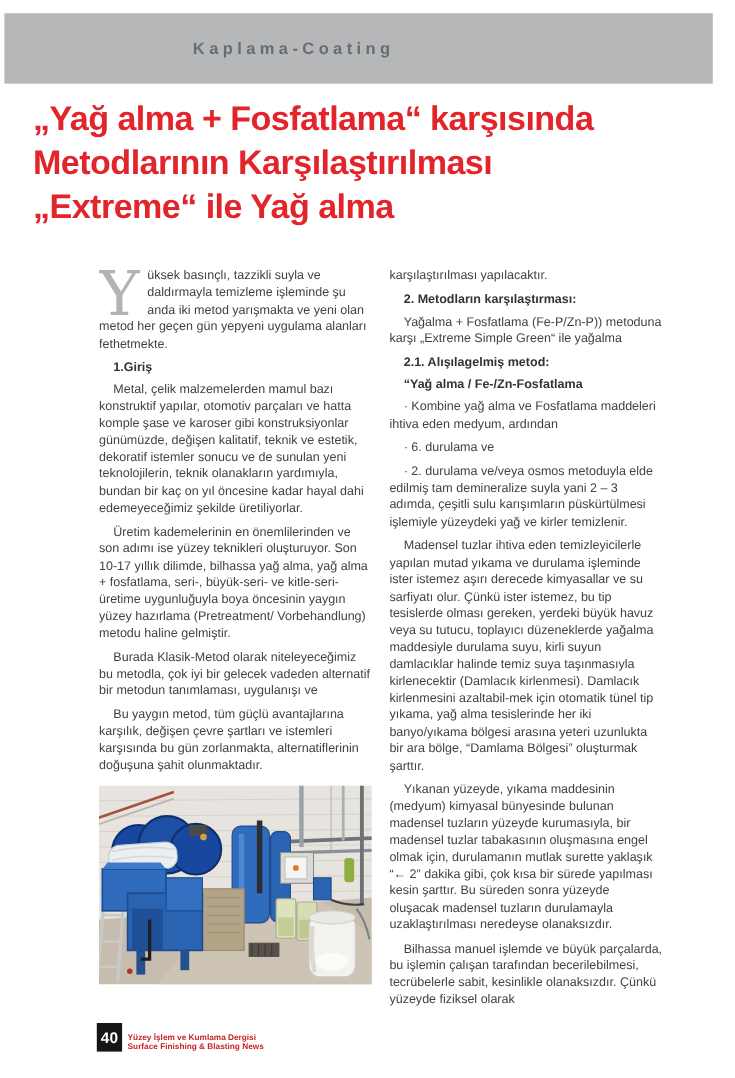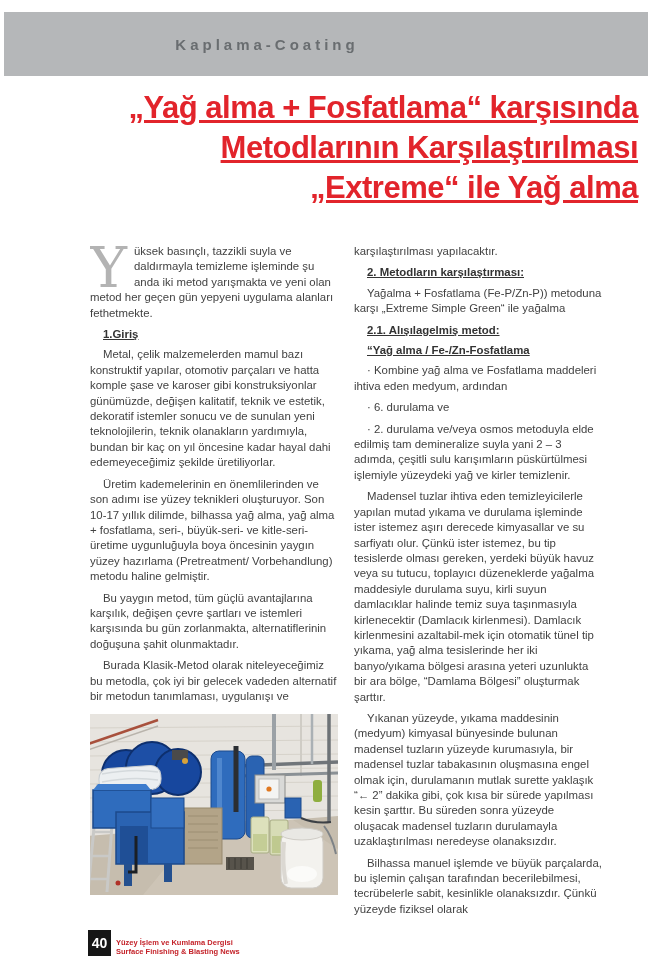--- a/index.html
+++ b/index.html
@@ -11,32 +11,32 @@
   .band{
     position:absolute;top:12px;left:4px;right:20px;height:64px;
     background:#b5b7b9;display:flex;align-items:center;justify-content:center;
   }
   .band .label{
     font-size:15px;font-weight:bold;letter-spacing:4px;color:#696d70;
     transform:translateX(-59px);
   }
   
   .title{
-    position:absolute;top:88px;left:30px;right:30px;text-align:right;
-    color:#e2242b;font-weight:bold;font-size:31px;line-height:40px;letter-spacing:-0.5px;text-decoration:underline;
+    position:absolute;top:88px;left:30px;right:30px;text-align:left;
+    color:#e2242b;font-weight:bold;font-size:31px;line-height:40px;letter-spacing:-0.5px;
   }
   
   .cols{
     position:absolute;top:244px;left:90px;width:512px;height:736px;
     display:flex;gap:16px;overflow:hidden;
   }
   .col{width:248px;font-size:11.4px;line-height:15.4px;color:#424242;}
   .col p{margin:0 0 6px 0;}
   .col p.ind{text-indent:13px;}
-  .col .h{font-weight:bold;margin:2px 0 5px 0;text-indent:13px;color:#333;text-decoration:underline;}
+  .col .h{font-weight:bold;margin:2px 0 5px 0;text-indent:13px;color:#333;}
   .dropcap{
     float:left;font-family:"DejaVu Serif",serif;font-weight:normal;
     font-size:56px;line-height:44px;color:#b3b3b3;margin:2px 7px 0 0;
   }
   .photo{margin-top:10px;margin-left:-2px;width:250px;height:181px;display:block;}
   
   .footer{position:absolute;top:906px;left:88px;display:flex;align-items:flex-end;}
   .pagebox{
     width:23px;height:26px;background:#161616;color:#fff;font-weight:bold;
     font-size:14px;display:flex;align-items:center;justify-content:center;
@@ -59,22 +59,22 @@
     <div>„Extreme“ ile Yağ alma</div>
   </div>
 
   <div class="cols">
 
     <div class="col">
       <p><span class="dropcap">Y</span><span>üksek basınçlı, tazzikli suyla ve daldırmayla temizleme işleminde şu anda iki metod yarışmakta ve yeni olan metod her geçen gün yepyeni uygulama alanları fethetmekte.</span></p>
       <div class="h">1.Giriş</div>
       <p class="ind">Metal, çelik malzemelerden mamul bazı konstruktif yapılar, otomotiv parçaları ve hatta komple şase ve karoser gibi konstruksiyonlar günümüzde, değişen kalitatif, teknik ve estetik, dekoratif istemler sonucu ve de sunulan yeni teknolojilerin, teknik olanakların yardımıyla, bundan bir kaç on yıl öncesine kadar hayal dahi edemeyeceğimiz şekilde üretiliyorlar.</p>
       <p class="ind">Üretim kademelerinin en önemlilerinden ve son adımı ise yüzey teknikleri oluşturuyor. Son 10-17 yıllık dilimde, bilhassa yağ alma, yağ alma + fosfatlama, seri-, büyük-seri- ve kitle-seri- üretime uygunluğuyla boya öncesinin yaygın yüzey hazırlama (Pretreatment/ Vorbehandlung) metodu haline gelmiştir.</p>
+      <p class="ind">Burada Klasik-Metod olarak niteleyeceğimiz bu metodla, çok iyi bir gelecek vadeden alternatif bir metodun tanımlaması, uygulanışı ve</p>
       <p class="ind">Bu yaygın metod, tüm güçlü avantajlarına karşılık, değişen çevre şartları ve istemleri karşısında bu gün zorlanmakta, alternatiflerinin doğuşuna şahit olunmaktadır.</p>
-      <p class="ind">Burada Klasik-Metod olarak niteleyeceğimiz bu metodla, çok iyi bir gelecek vadeden alternatif bir metodun tanımlaması, uygulanışı ve</p>
 
       <svg class="photo" viewBox="0 0 250 181" role="img">
 
         <rect x="0" y="0" width="250" height="125" fill="#e7e4df"></rect>
         <g stroke="#d6d2ca" stroke-width="1">
           <line x1="0" y1="14" x2="250" y2="12"></line>
           <line x1="0" y1="28" x2="250" y2="26"></line>
           <line x1="0" y1="42" x2="250" y2="40"></line>
           <line x1="0" y1="56" x2="250" y2="54"></line>
           <line x1="0" y1="70" x2="250" y2="68"></line>

